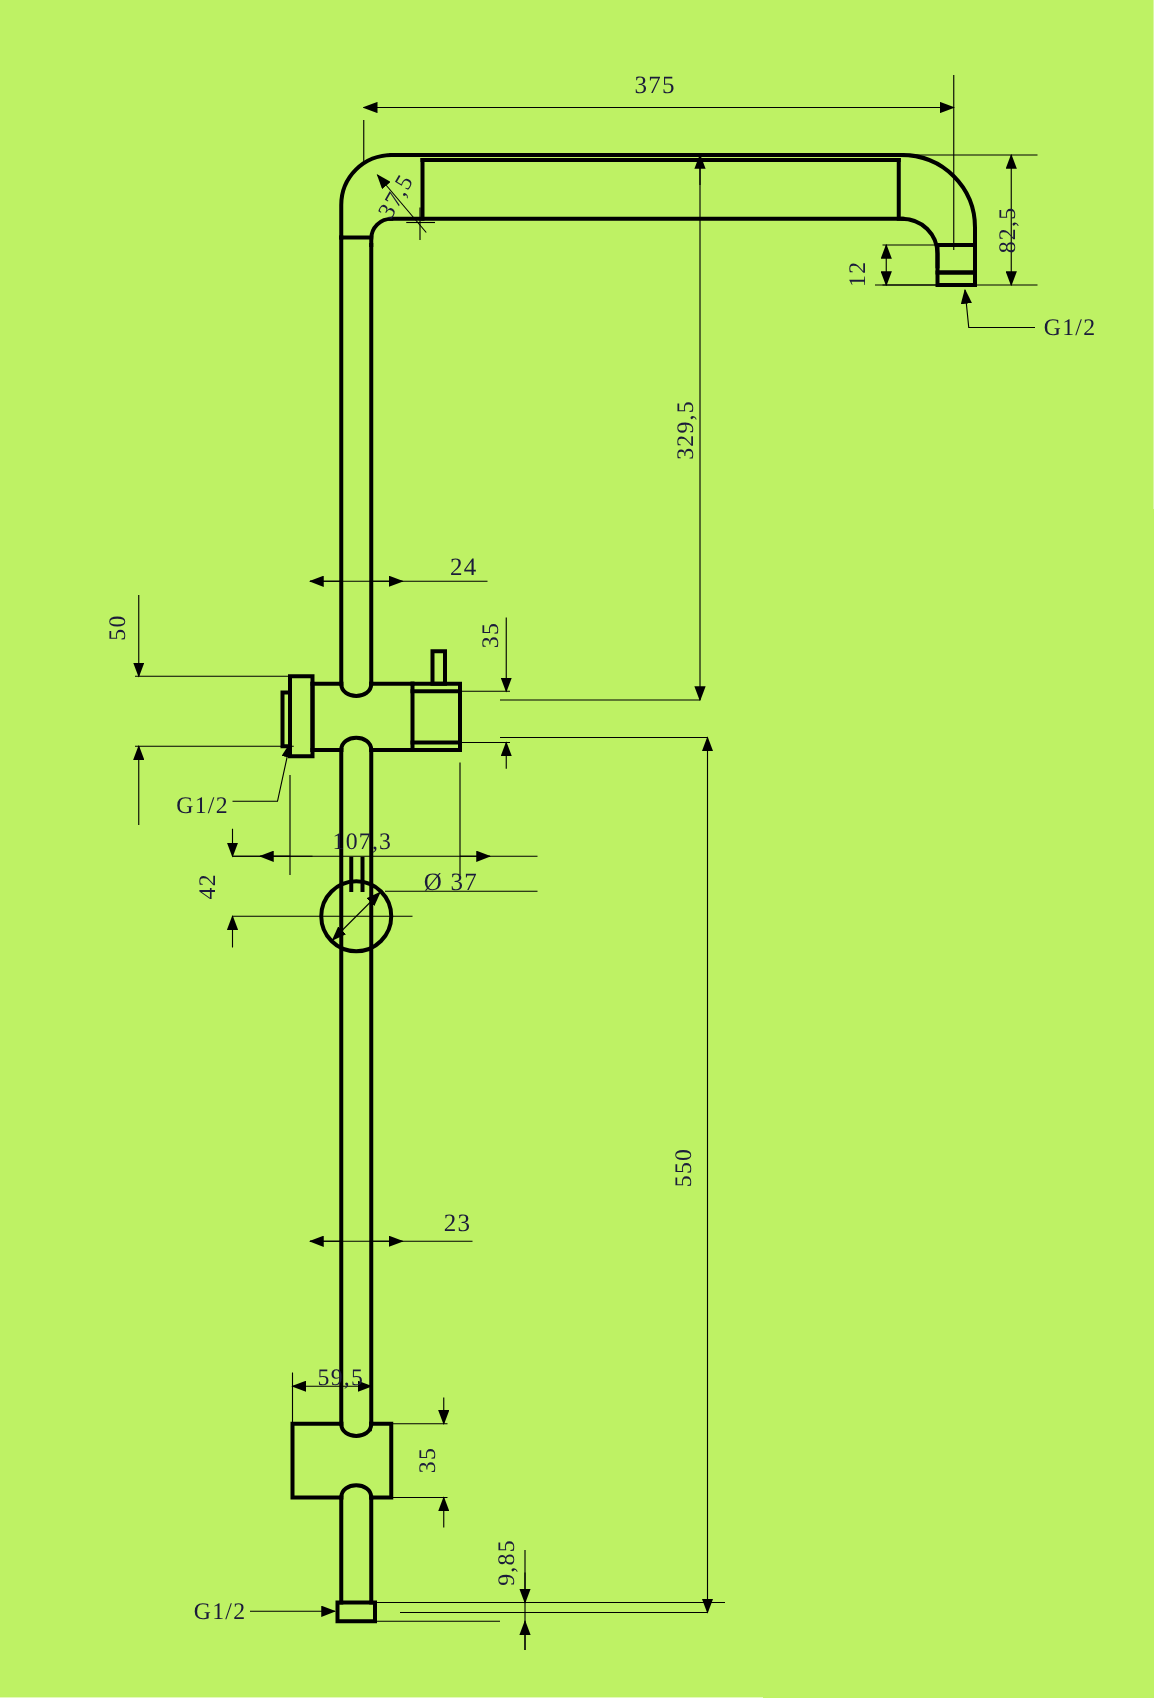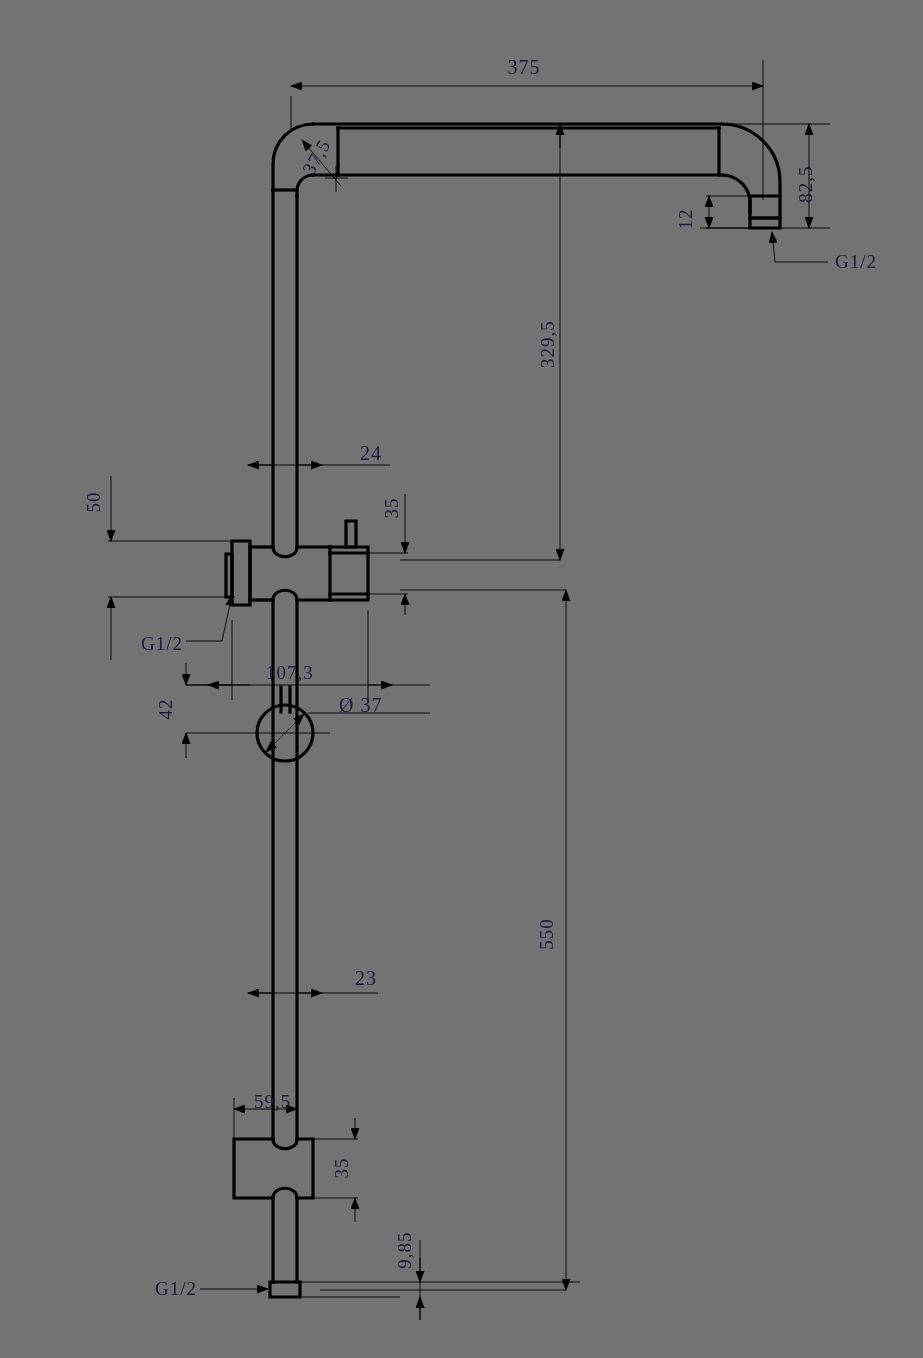--- a/index.html
+++ b/index.html
@@ -7,21 +7,21 @@
     padding: 0;
     background: #ffffff;
   }
   body {
     font-family: "Liberation Serif", serif;
   }
   #drawing-root {
     position: relative;
     width: 923px;
     height: 1358px;
-    background: #737373;
+    background: #bef264;
     overflow: hidden;
   }
   svg#technical-drawing {
     display: block;
     width: 923px;
     height: 1358px;
   }
   .dim-text {
     font-family: "Liberation Serif", serif;
     font-size: 19px;

